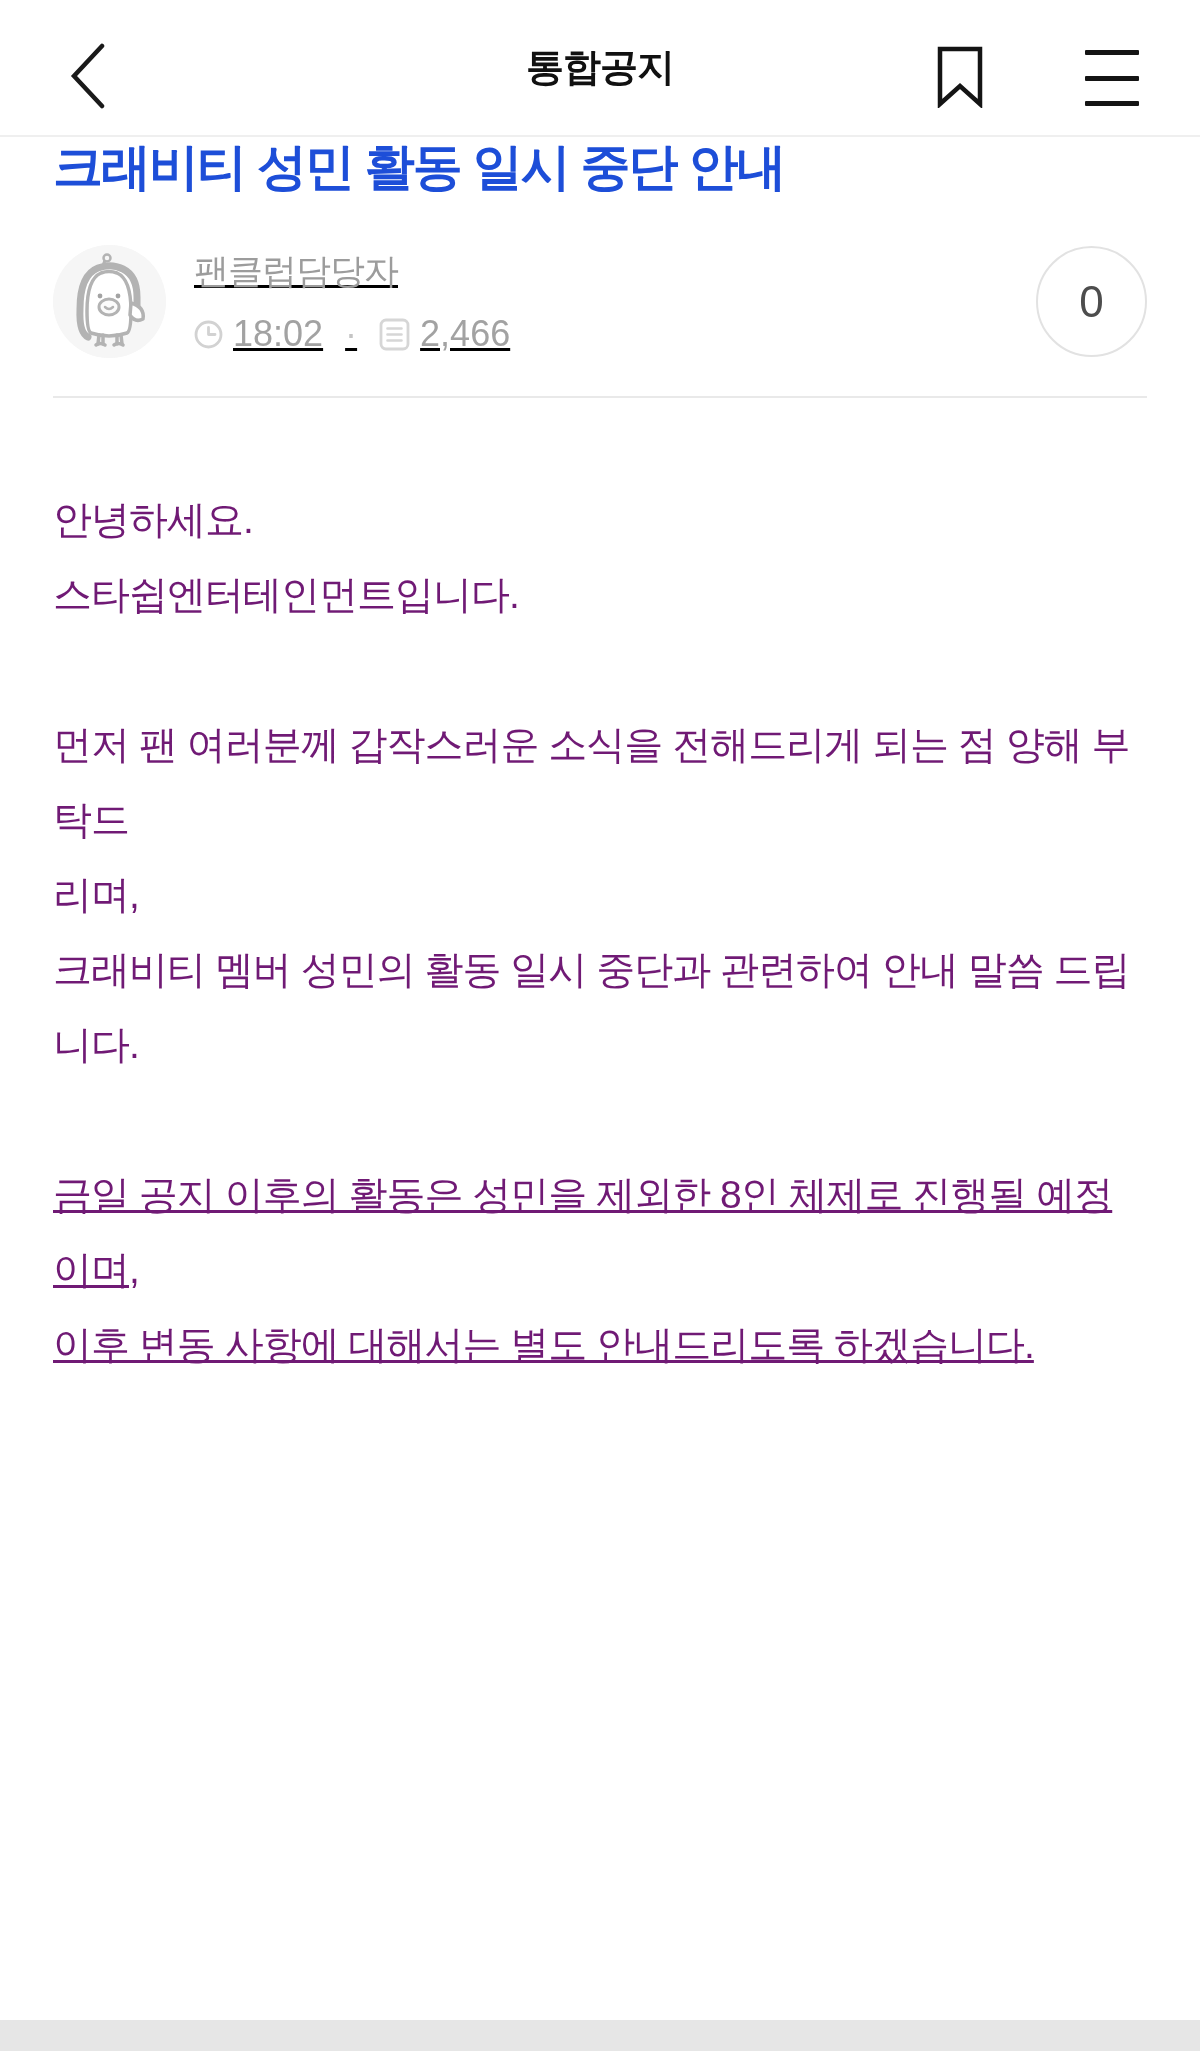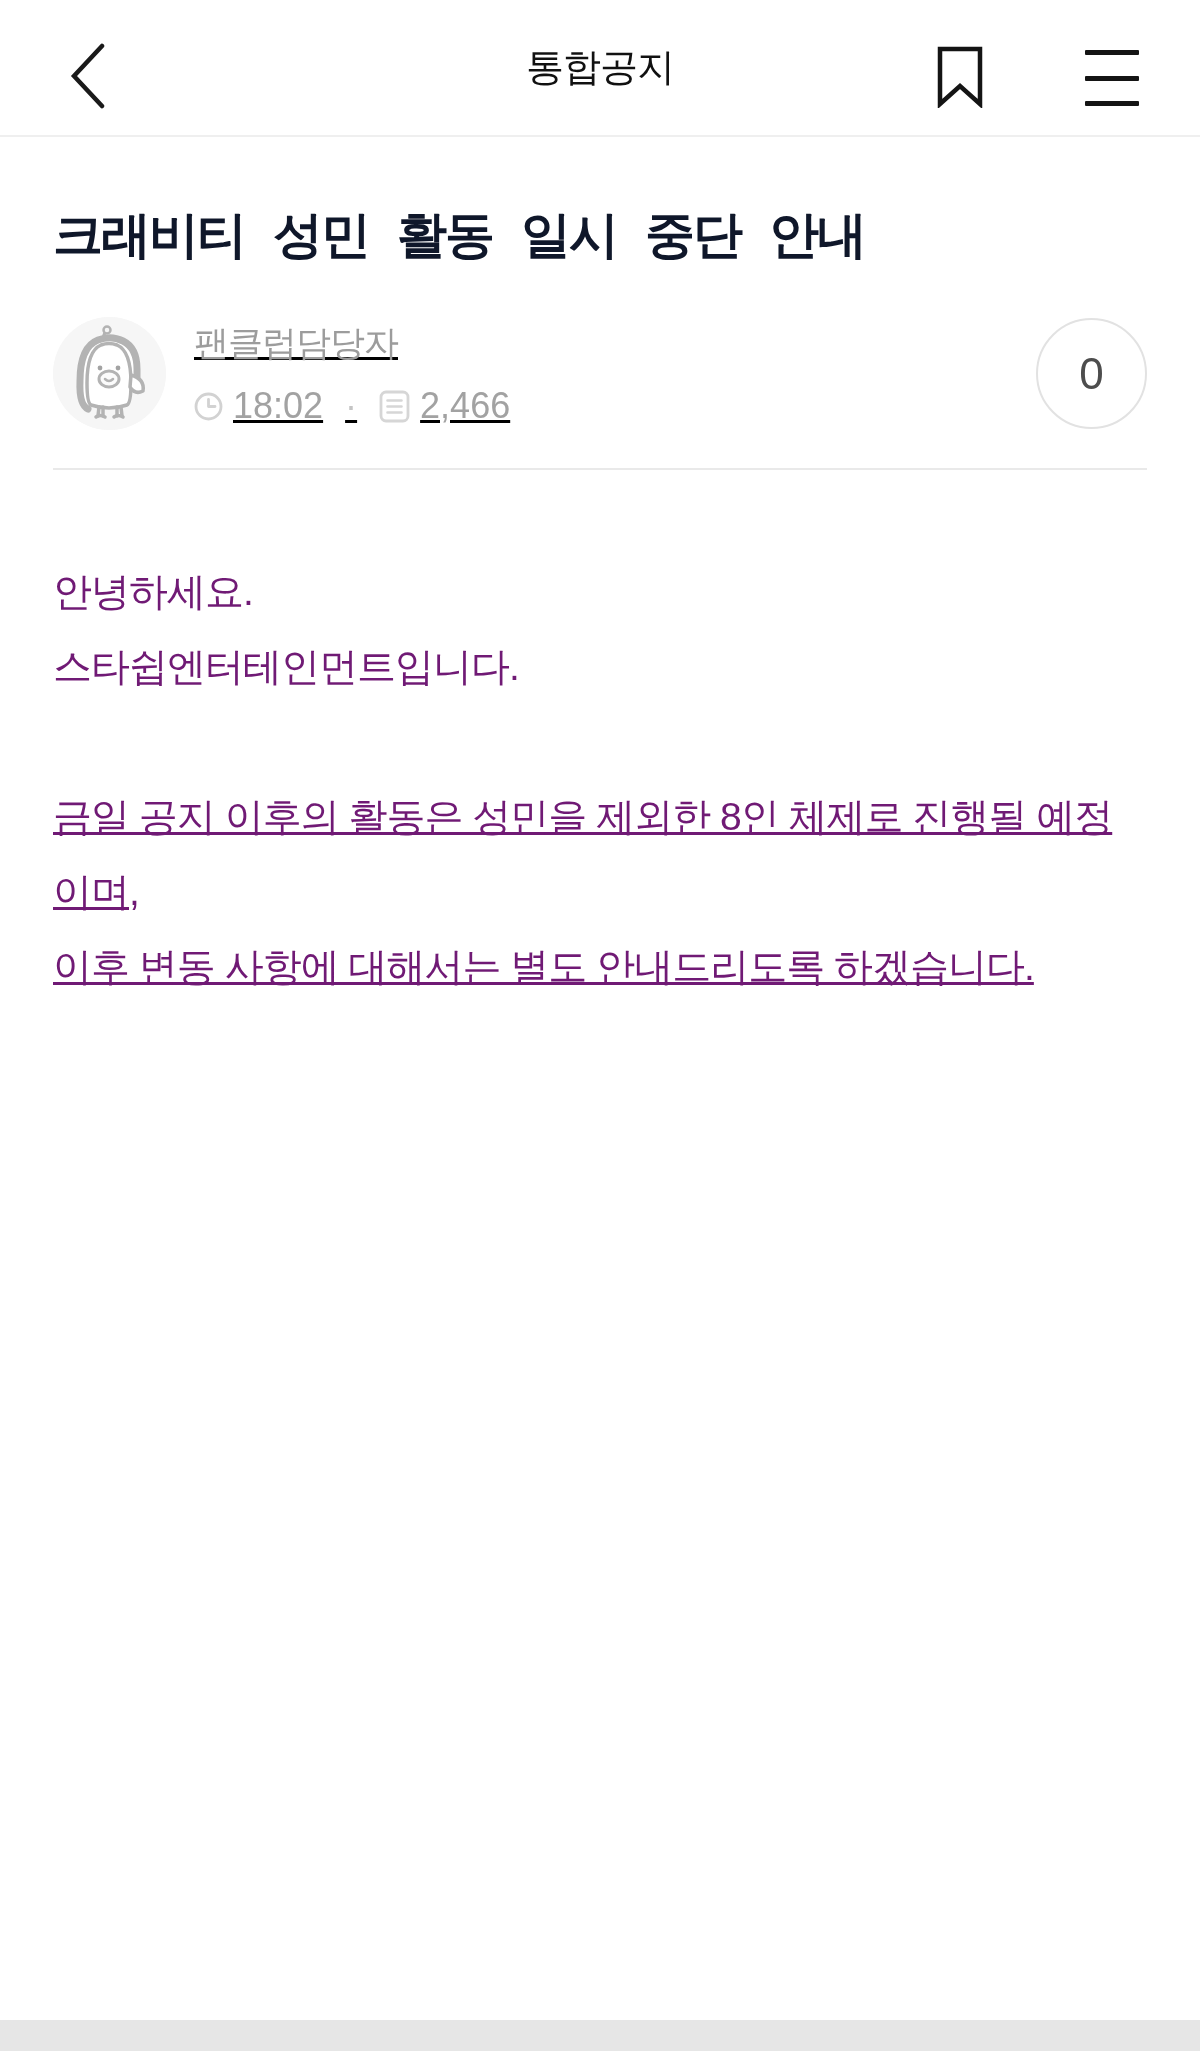--- a/index.html
+++ b/index.html
@@ -16,40 +16,40 @@
     border-bottom:2px solid #efefef;
   }
   .back-btn {
     position:absolute; left:58px; top:38px; width:60px; height:78px;
     display:flex; align-items:center; justify-content:center; cursor:pointer;
     background:none; border:none;
   }
   .topbar-title {
     position:absolute; left:0; right:0; top:0; height:135px;
     display:flex; align-items:center; justify-content:center;
-    font-size:38px; font-weight:400; color:#111111; letter-spacing:-1px;
+    font-size:38px; font-weight:700; color:#111111; letter-spacing:-1px;
   }
   .bookmark-btn {
     position:absolute; right:212px; top:42px; width:56px; height:72px;
     display:flex; align-items:center; justify-content:center; cursor:pointer;
     background:none; border:none;
   }
   .menu-btn {
     position:absolute; right:58px; top:46px; width:60px; height:64px;
     display:flex; flex-direction:column; justify-content:space-between;
     padding:4px 3px; cursor:pointer; background:none; border:none;
   }
   .menu-btn span { display:block; width:54px; height:5px; background:#141414; border-radius:1px; }
 
   
   .content { padding:0 53px; }
 
   .post-title {
-    margin-top:72px; font-size:50px; line-height:60px; font-weight:700;
-    color:#0f172a; letter-spacing:-2px;font-family:Liberation Mono, monospace;
+    font-size:50px; line-height:60px; font-weight:700;
+    color:#1d4ed8; letter-spacing:-2px;
   }
 
   .author-row { margin-top:48px; display:flex; align-items:center; }
   .avatar {
     width:113px; height:113px; border-radius:50%;
     background:#f6f6f6; flex:0 0 auto; overflow:hidden;
   }
   .author-info { margin-left:28px;text-decoration:underline; }
   .author-name { font-size:35px; color:#9c9c9c; letter-spacing:-1px; }
   .meta-row { margin-top:18px; display:flex; align-items:center; font-size:36px; color:#a2a2a2; }
@@ -158,20 +158,21 @@
 
       <div class="comment-circle">
         <span>0</span>
       </div>
     </div>
 
     <div class="separator"></div>
 
     <article class="post-body">
         <p>안녕하세요.<br>스타쉽엔터테인먼트입니다.</p>
+        <p>먼저 팬 여러분께 갑작스러운 소식을 전해드리게 되는 점 양해 부탁드<br>리며,<br>크래비티 멤버 성민의 활동 일시 중단과 관련하여 안내 말씀 드립니다.</p>
         <p>금일 공지 이후의 활동은 성민을 제외한 8인 체제로 진행될 예정이며,<br>이후 변동 사항에 대해서는 별도 안내드리도록 하겠습니다.</p>
       </article>
 
   </main>
 
   <div class="bottom-bar"></div>
 
 </div>
 
 </body></html>

